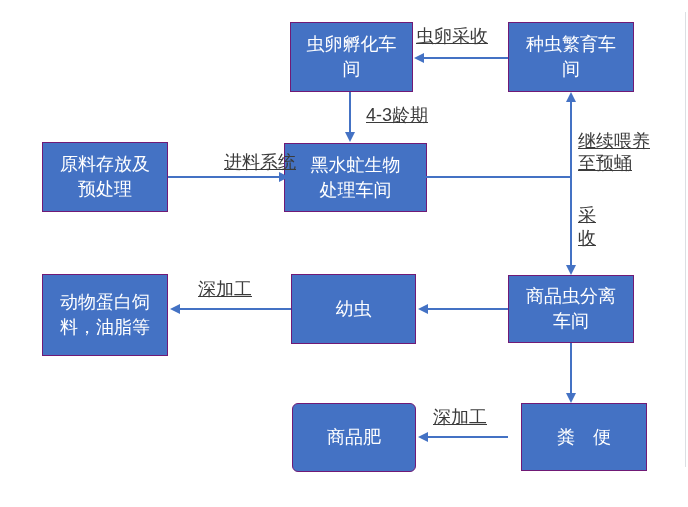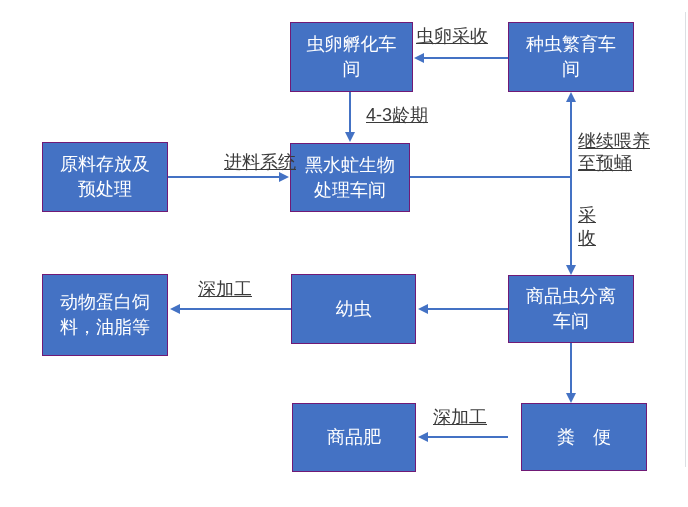--- a/index.html
+++ b/index.html
@@ -69,32 +69,32 @@
 
   <div class="node" style="left:290px; top:22px; width:123px; height:70px;">虫卵孵化车
 间</div>
 
   <div class="node" style="left:508px; top:22px; width:126px; height:70px;">种虫繁育车
 间</div>
 
   <div class="node" style="left:42px; top:142px; width:126px; height:70px;">原料存放及
 预处理</div>
 
-  <div class="node" style="left:290px; top:143px; width:120px; height:69px;">黑水虻生物
+  <div class="node" style="left:284px; top:143px; width:143px; height:69px;">黑水虻生物
 处理车间</div>
 
   <div class="node" style="left:42px; top:274px; width:126px; height:82px;">动物蛋白饲
 料，油脂等</div>
 
   <div class="node" style="left:291px; top:274px; width:125px; height:70px;">幼虫</div>
 
   <div class="node" style="left:508px; top:275px; width:126px; height:68px;">商品虫分离
 车间</div>
 
-  <div class="node" style="left:292px; top:403px; width:124px; height:69px;">商品肥</div>
+  <div class="node" style="left:292px; top:403px; width:124px; height:69px;border-radius:6px;">商品肥</div>
 
   <div class="node" style="left:521px; top:403px; width:126px; height:68px;">粪　便</div>
 
   <div class="hline" style="left:424px; top:57px; width:84px;"></div>
   <div class="ah ah-left" style="left:414px; top:53px;"></div>
   <div class="edge-label" style="left:416px; top:25px;">虫卵采收</div>
 
   <div class="vline" style="left:349px; top:92px; height:40px;"></div>
   <div class="ah ah-down" style="left:345px; top:132px;"></div>
   <div class="edge-label" style="left:366px; top:104px;">4-3龄期</div>

